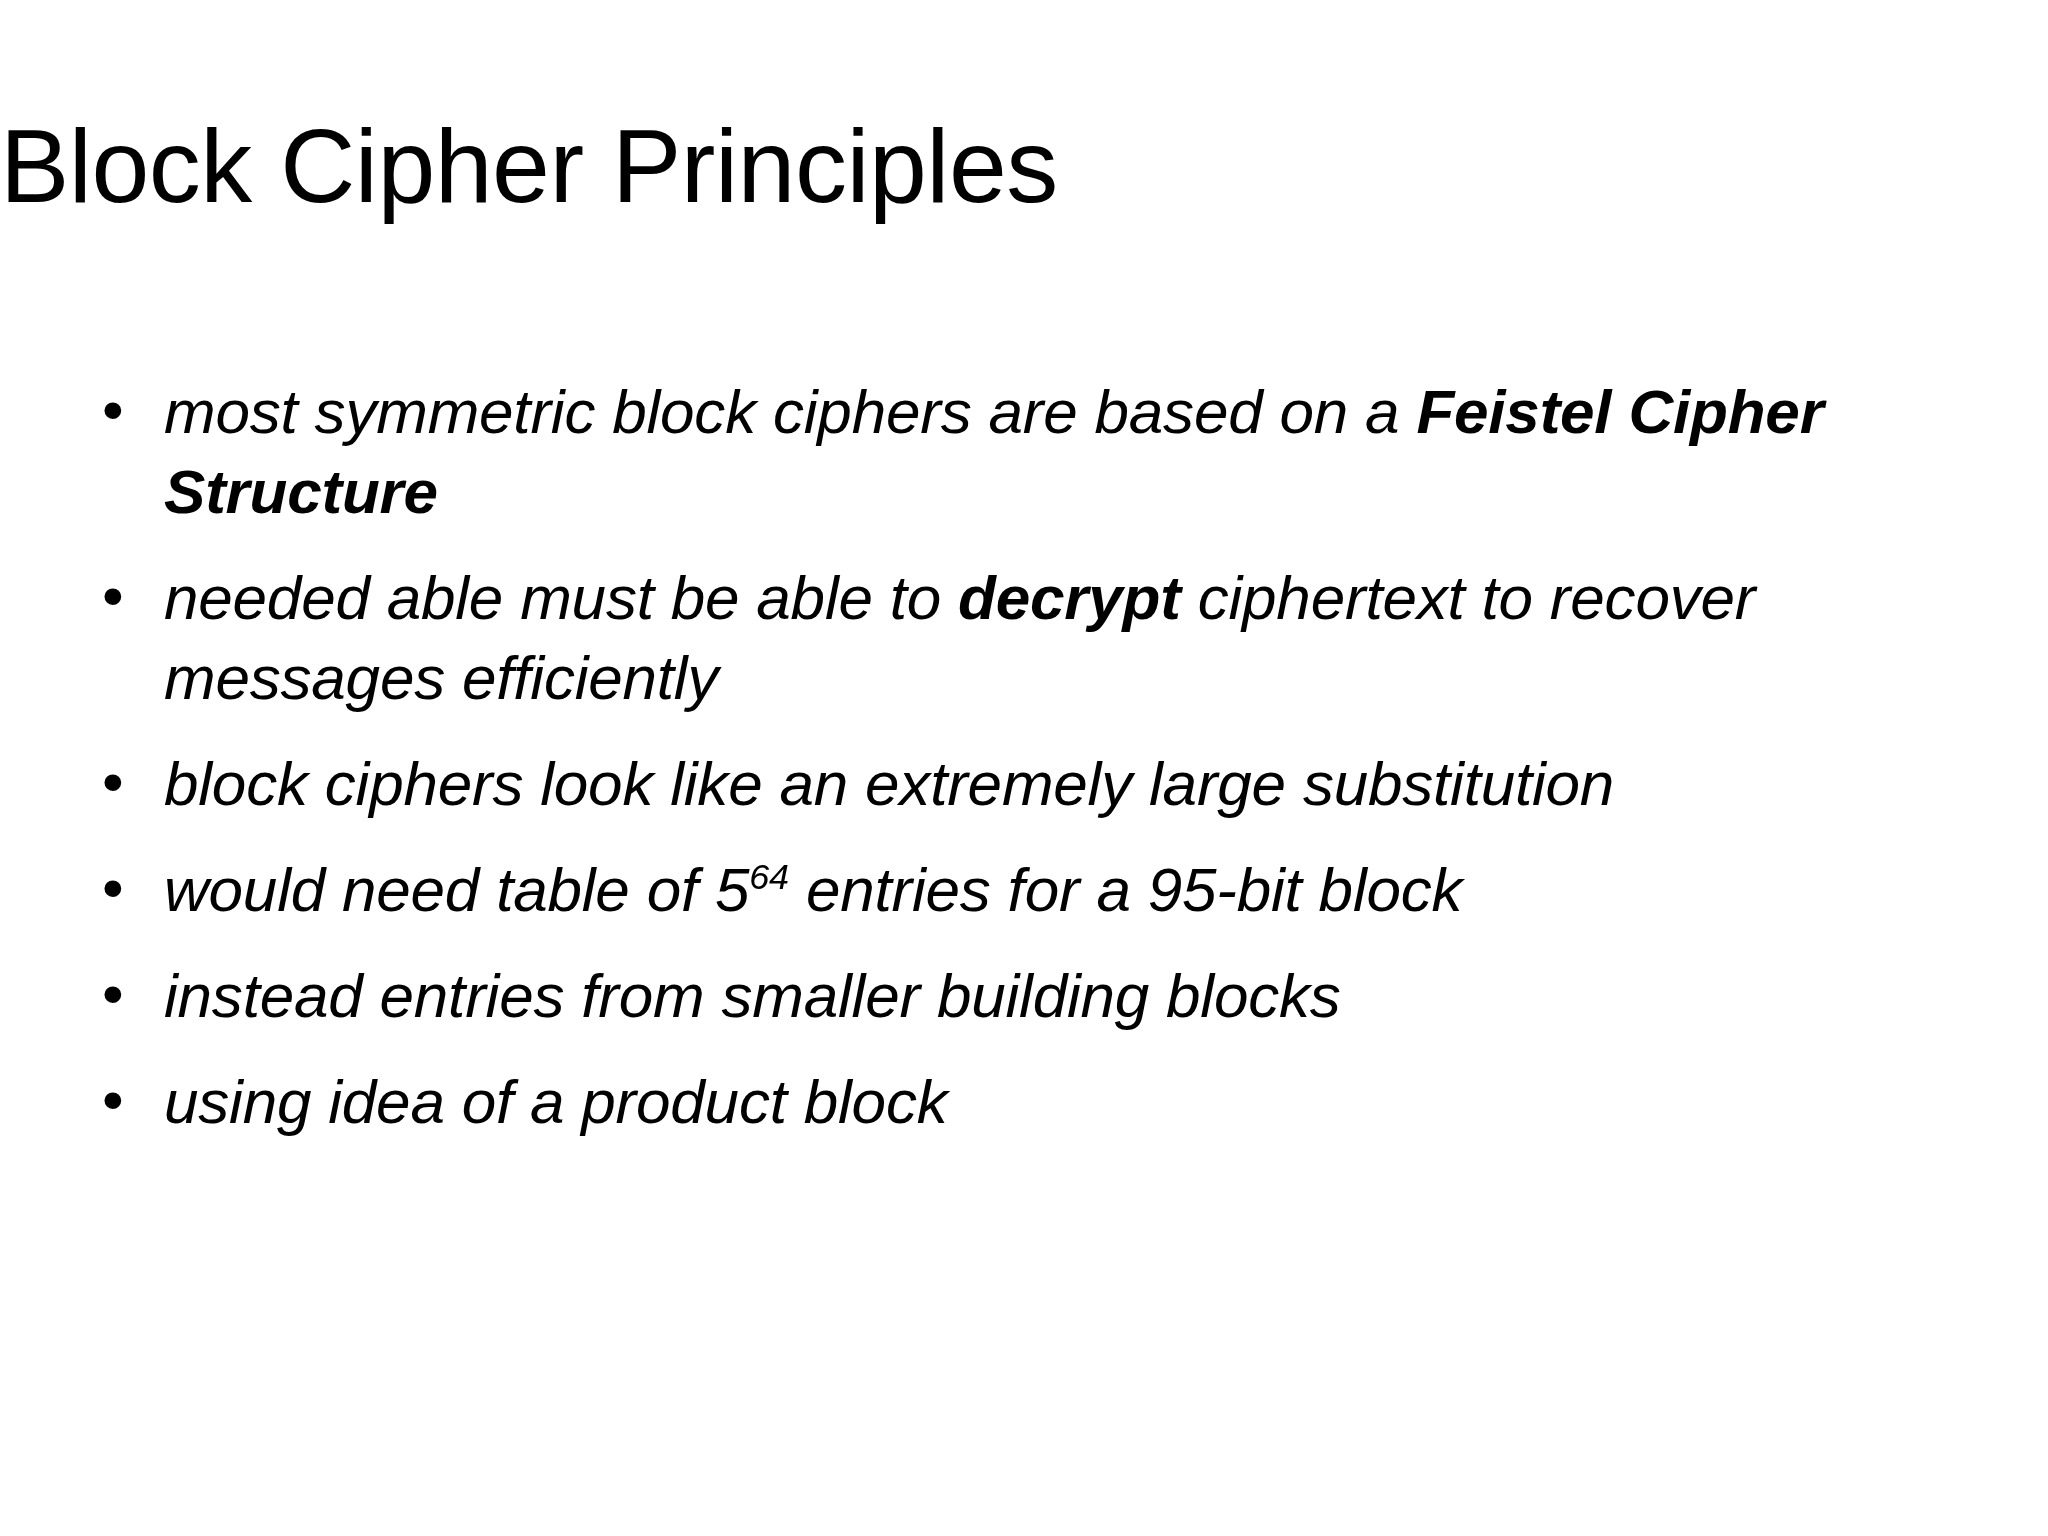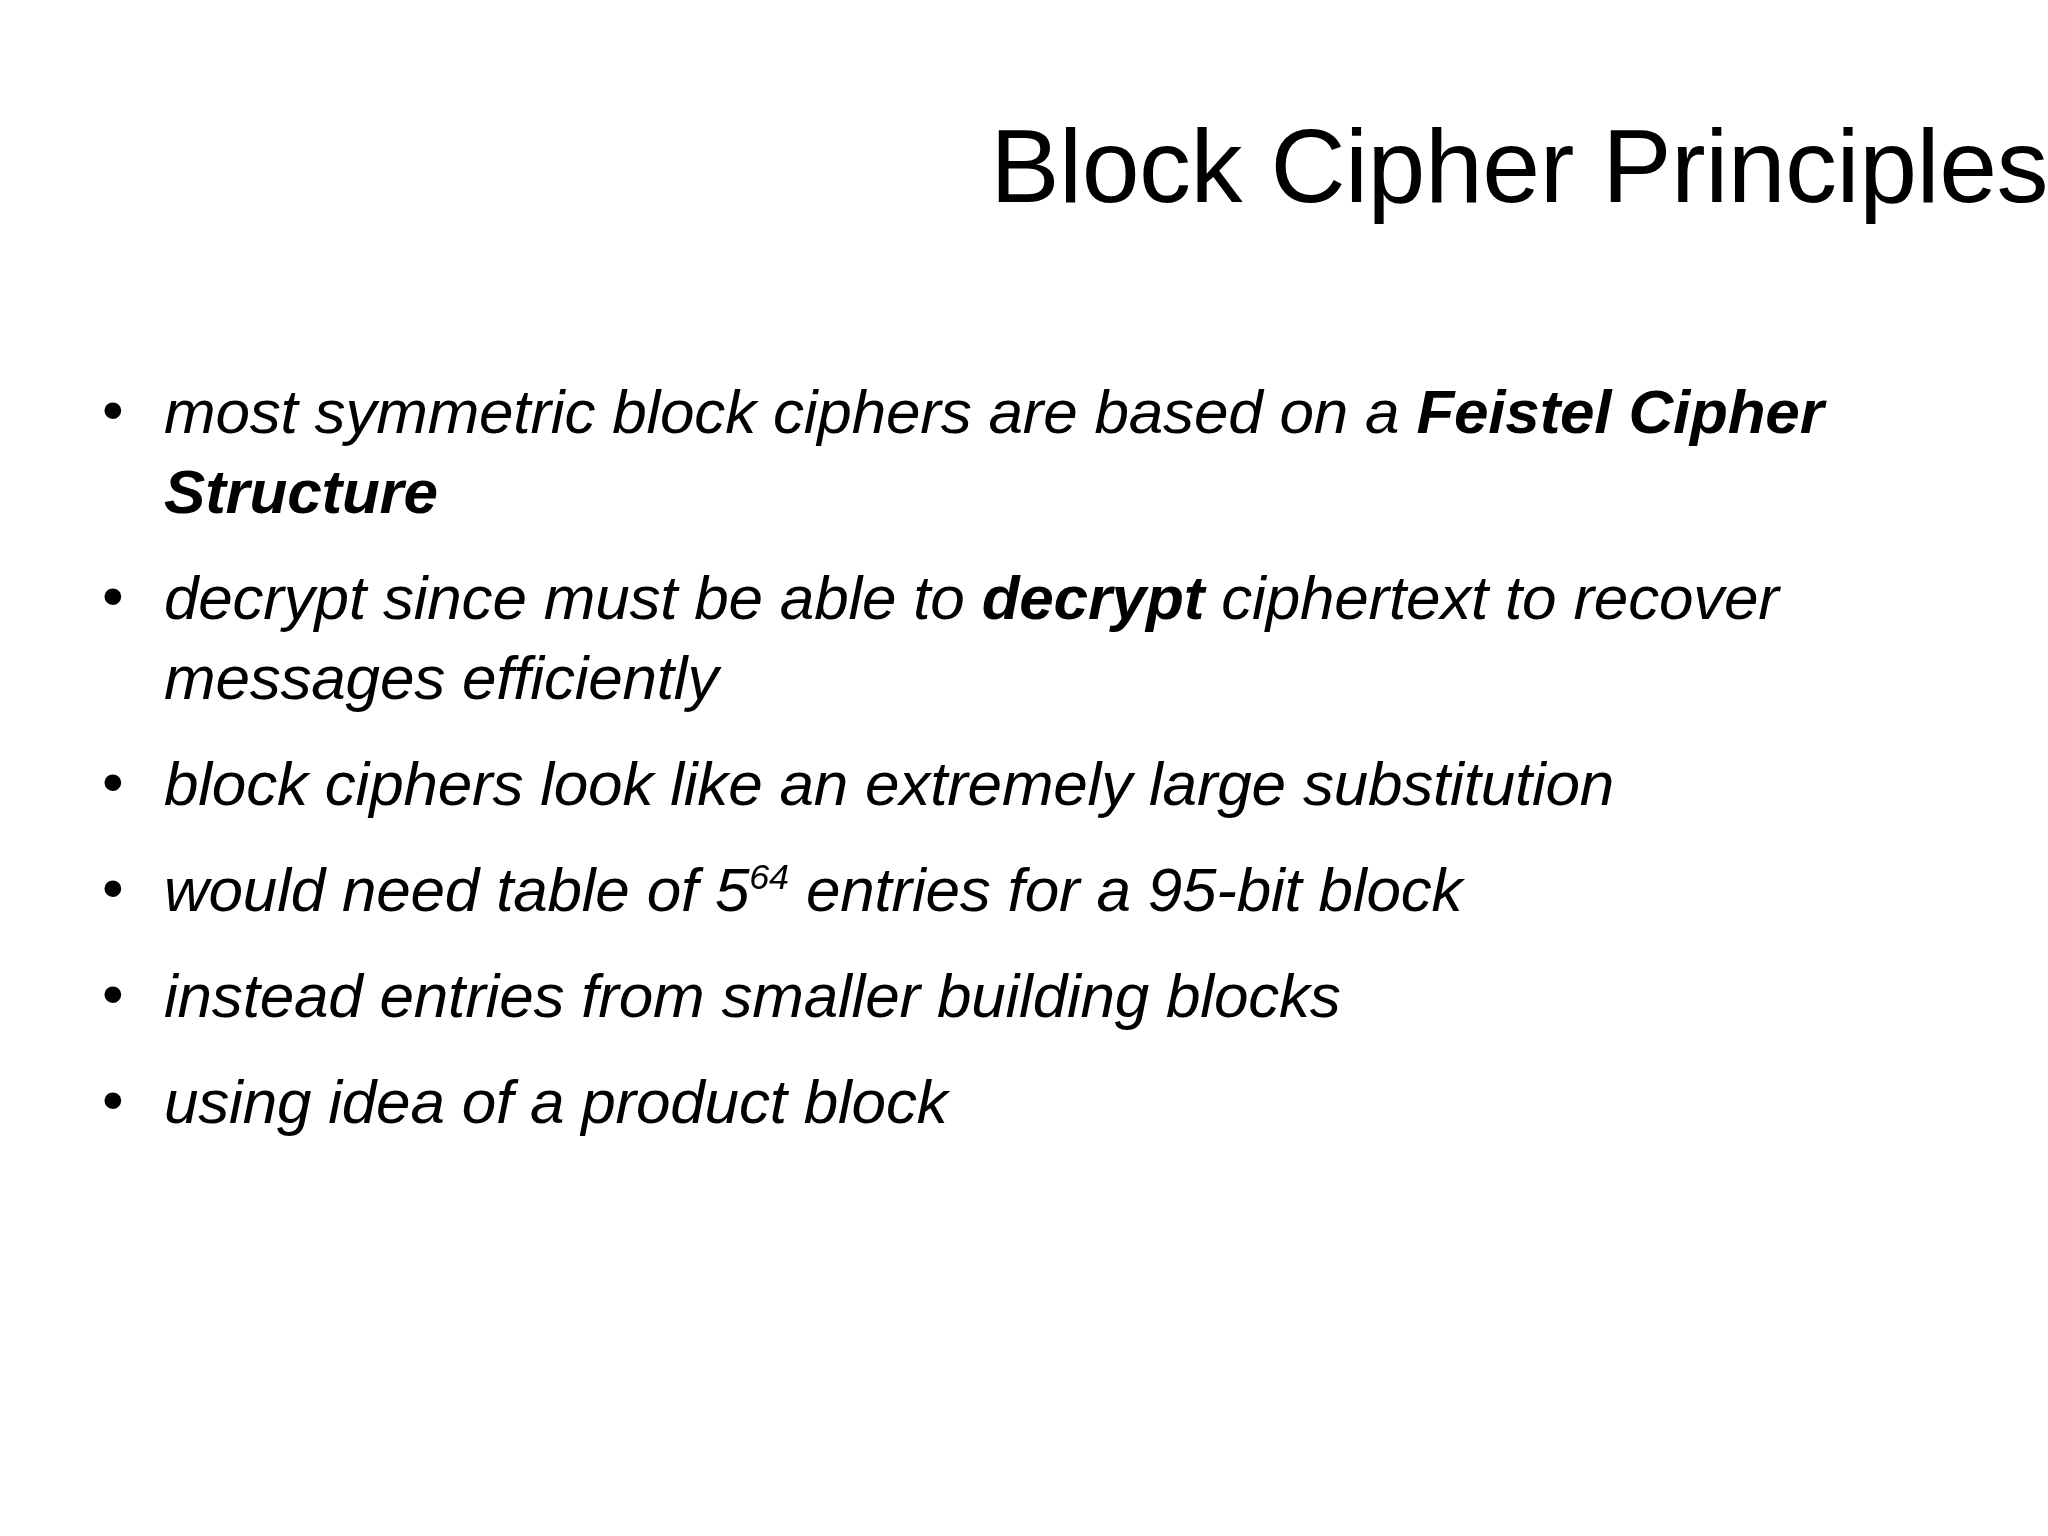--- a/index.html
+++ b/index.html
@@ -17,21 +17,21 @@
     color: #000000;
     -webkit-font-smoothing: antialiased;
   }
 
   
   #slide-title {
     position: absolute;
     top: 108px;
     left: 0;
     width: 2048px;
-    text-align: right;
+    text-align: left;
     font-family: "Liberation Sans", sans-serif;
     font-size: 104px;
     line-height: 1.12;
     font-weight: 400;
     letter-spacing: -0.5px;
     color: #000000;
     white-space: nowrap;
   }
 
   
@@ -83,21 +83,21 @@
 
   <div id="slide-title">Block Cipher Principles</div>
 
   <div id="body-list">
       <div class="bullet-row">
         <span class="bullet-marker">•</span>
         <span class="bullet-text"><span>most symmetric block ciphers are based on a </span><b>Feistel Cipher Structure</b></span>
       </div>
       <div class="bullet-row">
         <span class="bullet-marker">•</span>
-        <span class="bullet-text"><span>decrypt since must be able to </span><b>decrypt</b><span> ciphertext to recover messages efficiently</span></span>
+        <span class="bullet-text"><span>needed able must be able to </span><b>decrypt</b><span> ciphertext to recover messages efficiently</span></span>
       </div>
       <div class="bullet-row">
         <span class="bullet-marker">•</span>
         <span class="bullet-text"><span>block ciphers look like an extremely large substitution</span></span>
       </div>
       <div class="bullet-row">
         <span class="bullet-marker">•</span>
         <span class="bullet-text"><span>would need table of 5</span><sup>64</sup><span> entries for a 95-bit block</span></span>
       </div>
       <div class="bullet-row">

